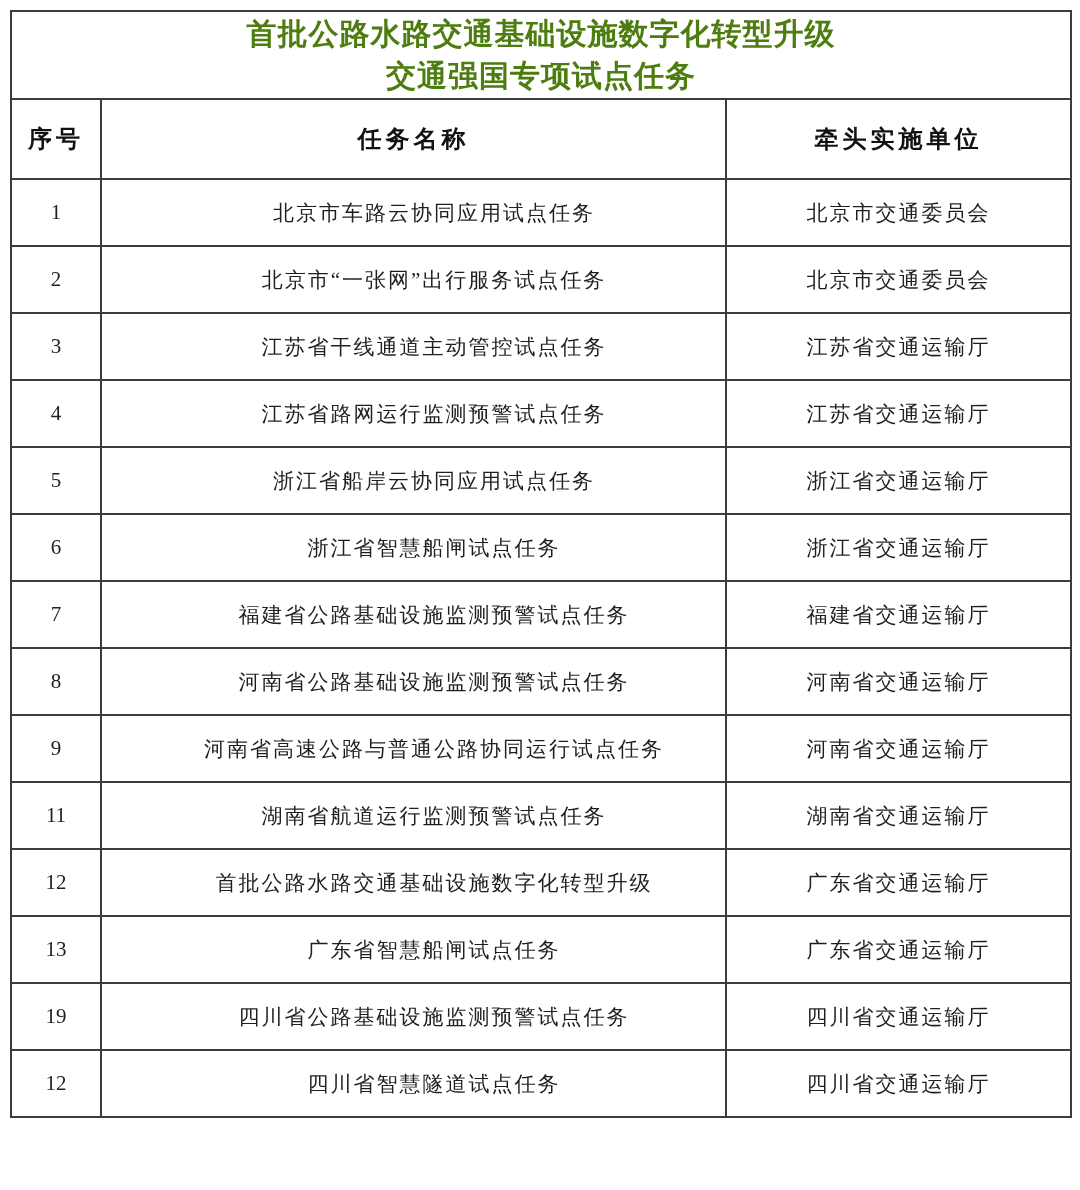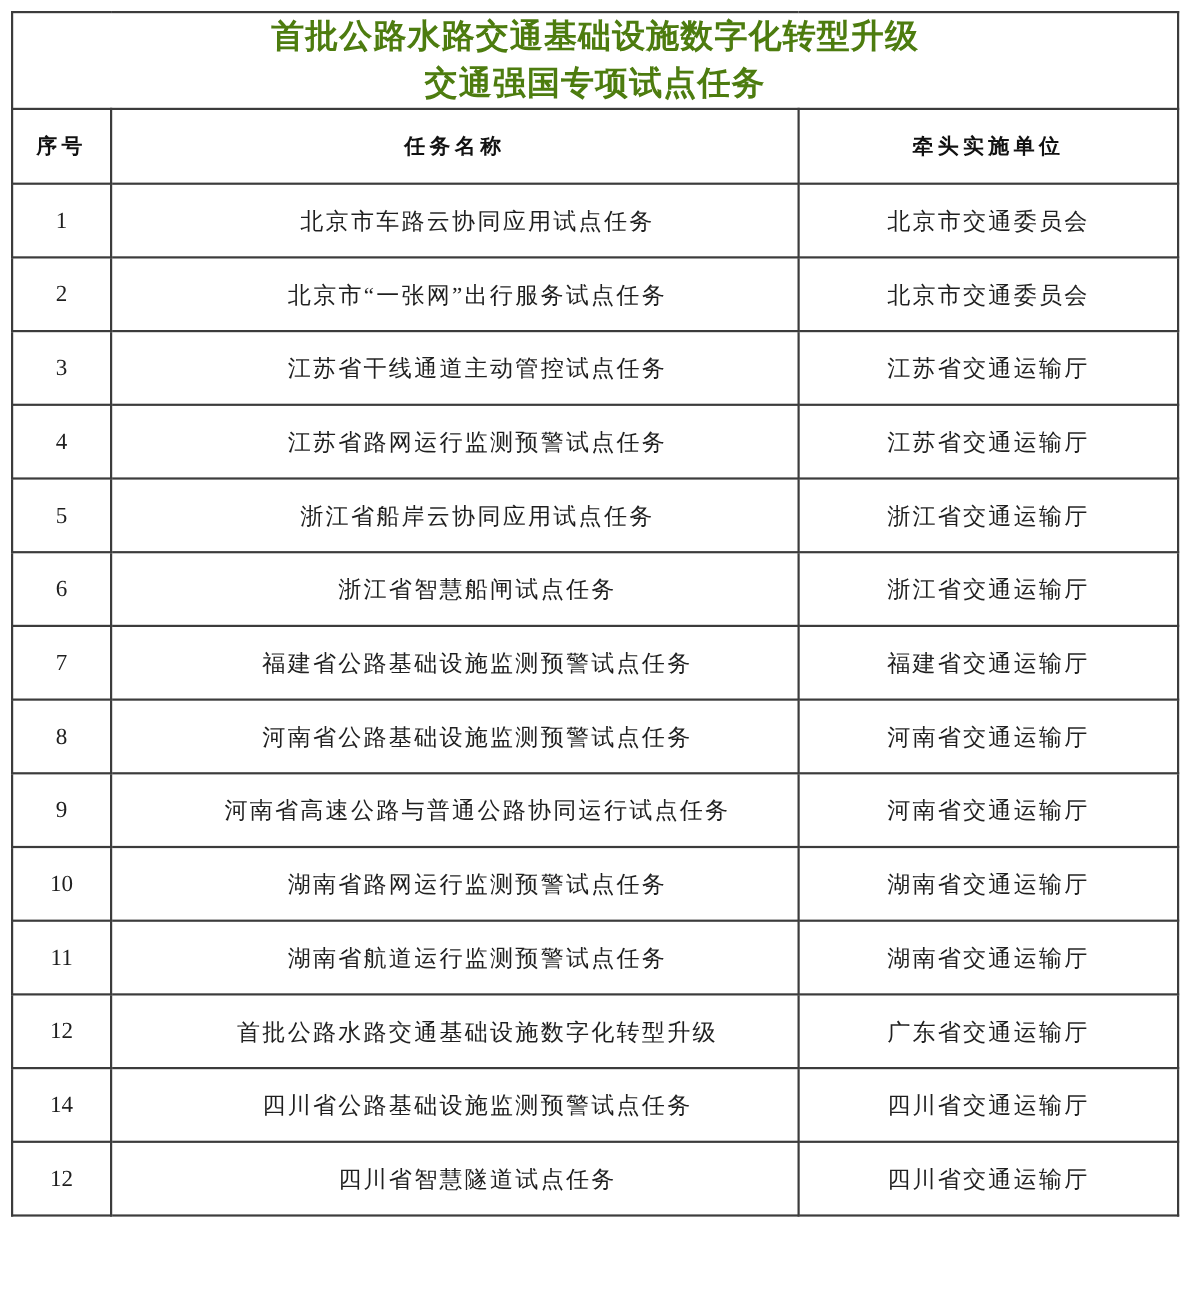--- a/index.html
+++ b/index.html
@@ -39,23 +39,23 @@
     font-weight: bold;
     font-size: 30px;
     line-height: 1.4;
     letter-spacing: 1px;
     color: #4d7c0f;
     border-radius: 25px;
   }
   .title-line { display: block; }
 
   .header-row th {
-    height: 68px;
+    height: 80px;
     font-weight: bold;
-    font-size: 19px;
+    font-size: 24px;
     letter-spacing: 4px;
     color: #111111;
   }
 
   .data-row td { height: 67px; font-size: 21px; }
   .cell-no   { font-size: 21px; letter-spacing: 0; }
   .cell-task { letter-spacing: 2px; padding-left: 41px; }
   .cell-unit { letter-spacing: 2px; }
 </style>
 </head>
@@ -119,36 +119,36 @@
         <td class="cell-no">8</td>
         <td class="cell-task">河南省公路基础设施监测预警试点任务</td>
         <td class="cell-unit">河南省交通运输厅</td>
       </tr>
       <tr class="data-row">
         <td class="cell-no">9</td>
         <td class="cell-task">河南省高速公路与普通公路协同运行试点任务</td>
         <td class="cell-unit">河南省交通运输厅</td>
       </tr>
       <tr class="data-row">
-        <td class="cell-no">10</td>
-        <td class="cell-task">湖南省路网运行监测预警试点任务</td>
-        <td class="cell-unit">湖南省交通运输厅</td>
-      </tr>
-      <tr class="data-row">
         <td class="cell-no">11</td>
         <td class="cell-task">湖南省航道运行监测预警试点任务</td>
         <td class="cell-unit">湖南省交通运输厅</td>
       </tr>
       <tr class="data-row">
         <td class="cell-no">12</td>
         <td class="cell-task">首批公路水路交通基础设施数字化转型升级</td>
         <td class="cell-unit">广东省交通运输厅</td>
       </tr>
       <tr class="data-row">
-        <td class="cell-no">14</td>
+        <td class="cell-no">13</td>
+        <td class="cell-task">广东省智慧船闸试点任务</td>
+        <td class="cell-unit">广东省交通运输厅</td>
+      </tr>
+      <tr class="data-row">
+        <td class="cell-no">19</td>
         <td class="cell-task">四川省公路基础设施监测预警试点任务</td>
         <td class="cell-unit">四川省交通运输厅</td>
       </tr>
       <tr class="data-row">
         <td class="cell-no">12</td>
         <td class="cell-task">四川省智慧隧道试点任务</td>
         <td class="cell-unit">四川省交通运输厅</td>
       </tr>
     </tbody>
   </table>

